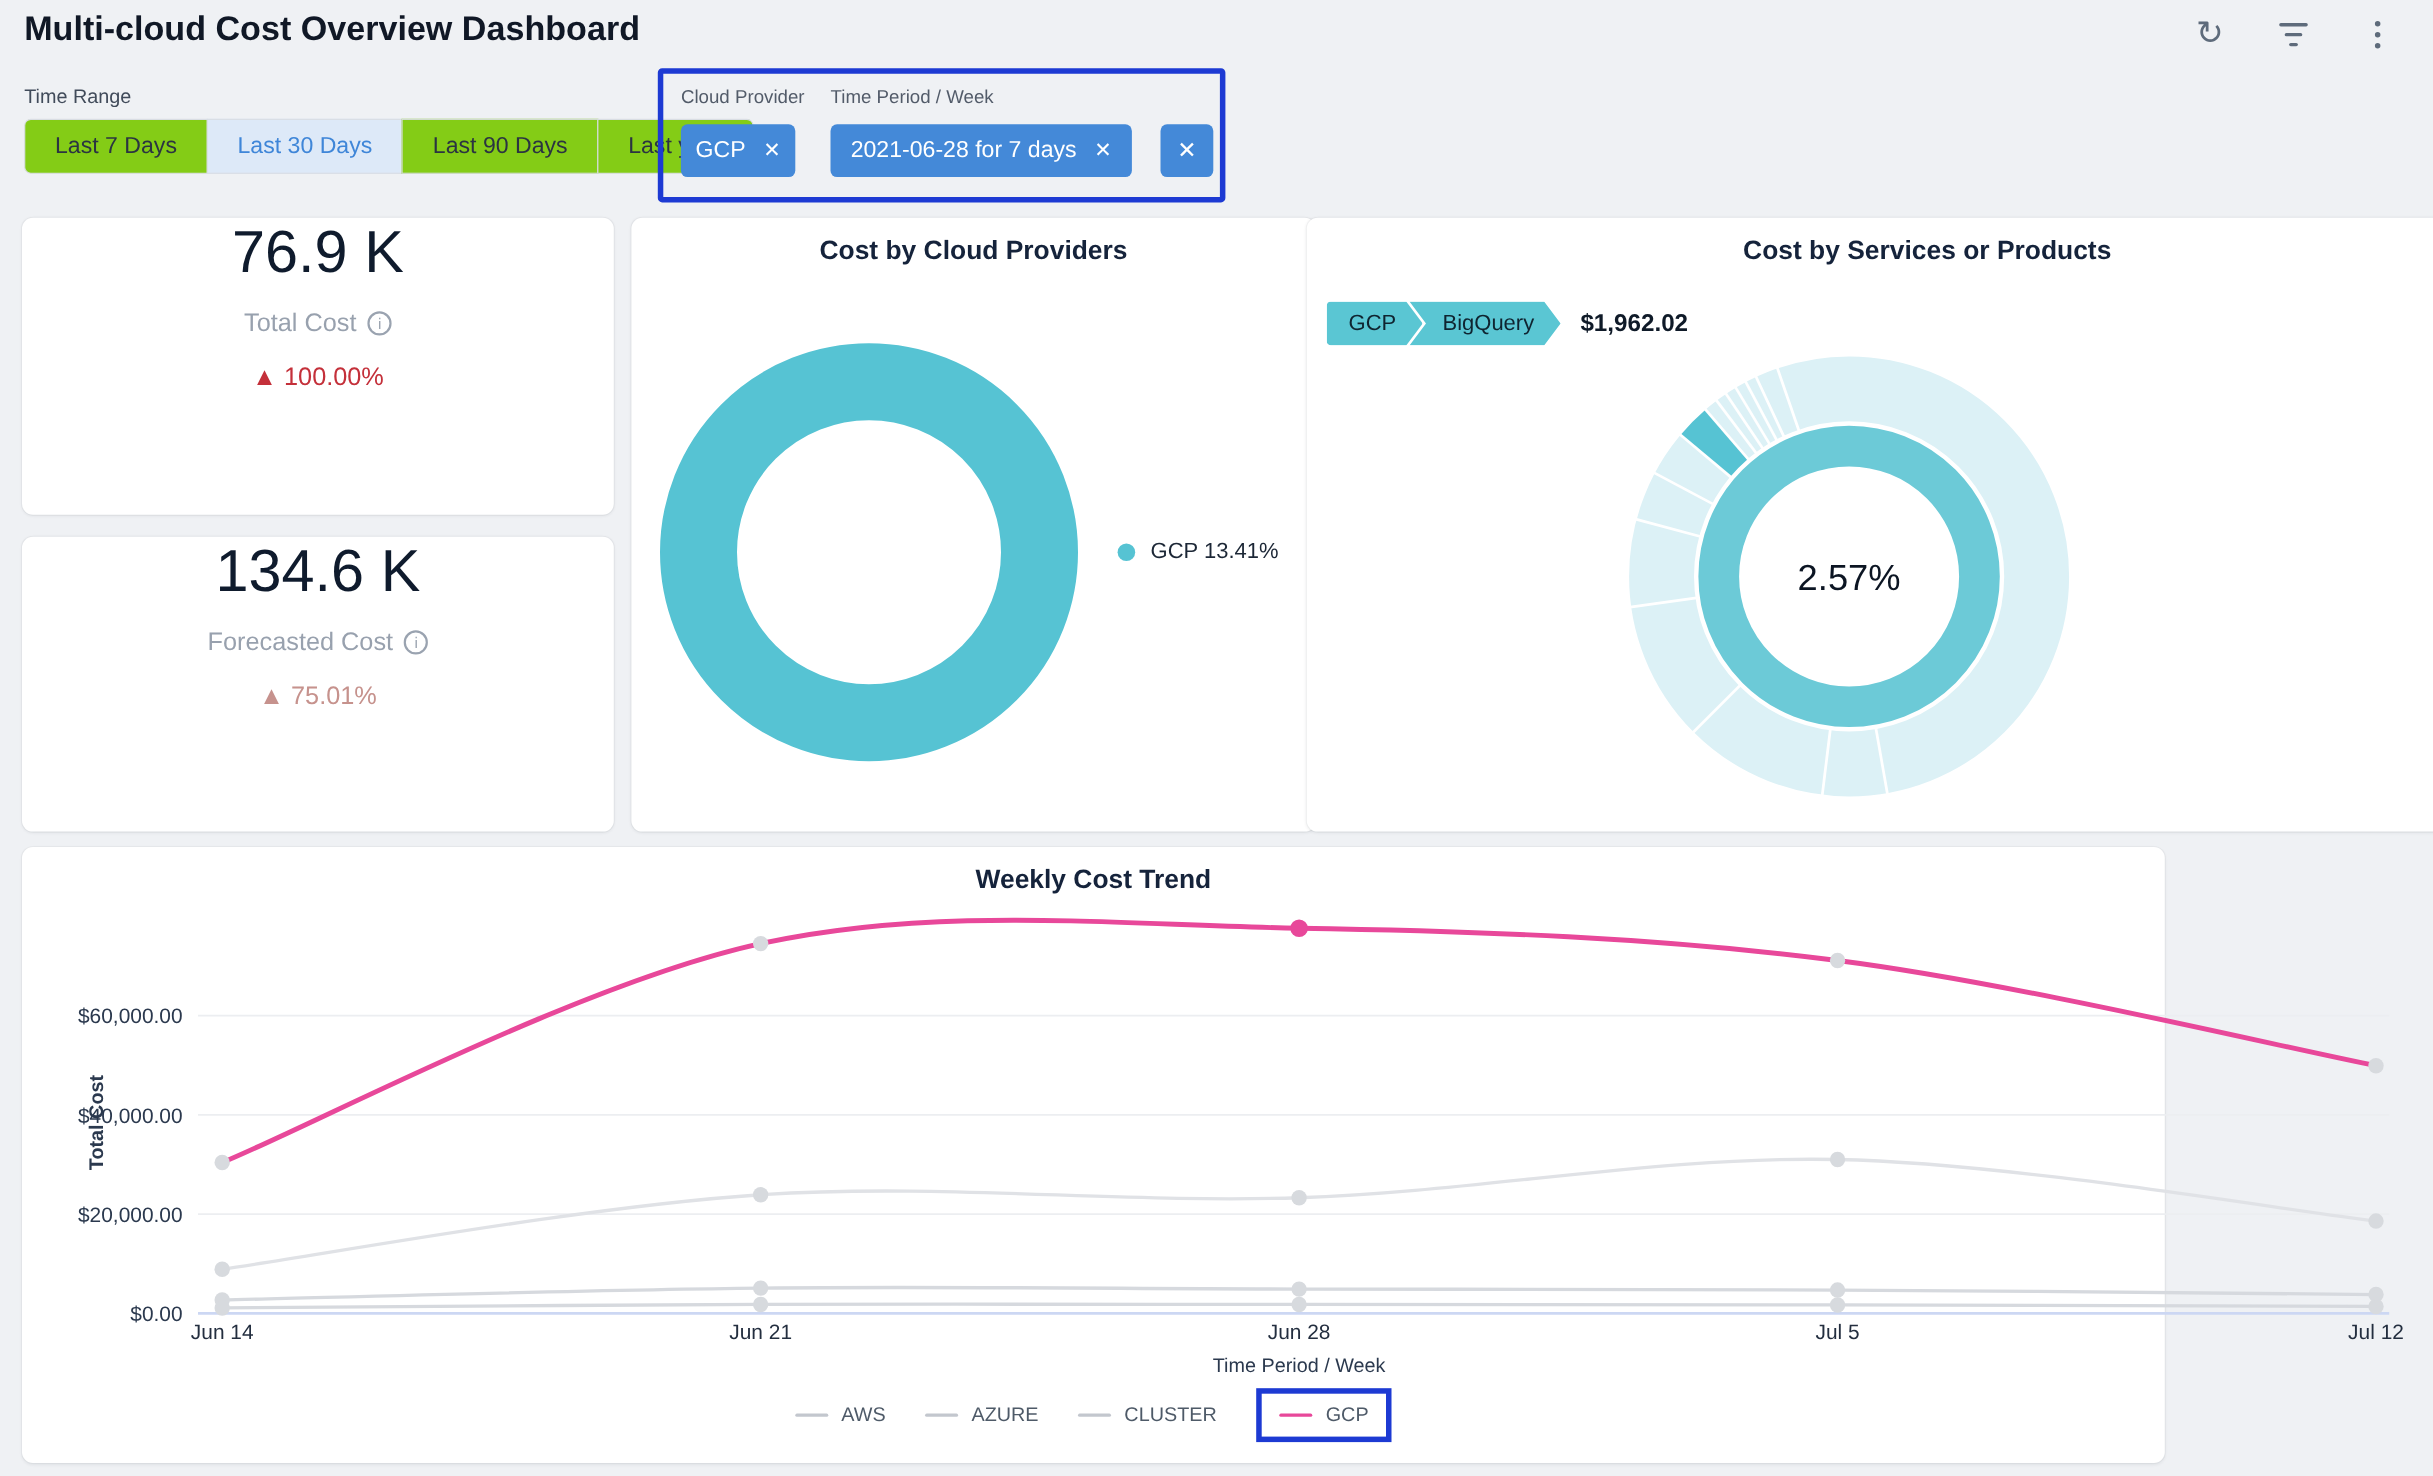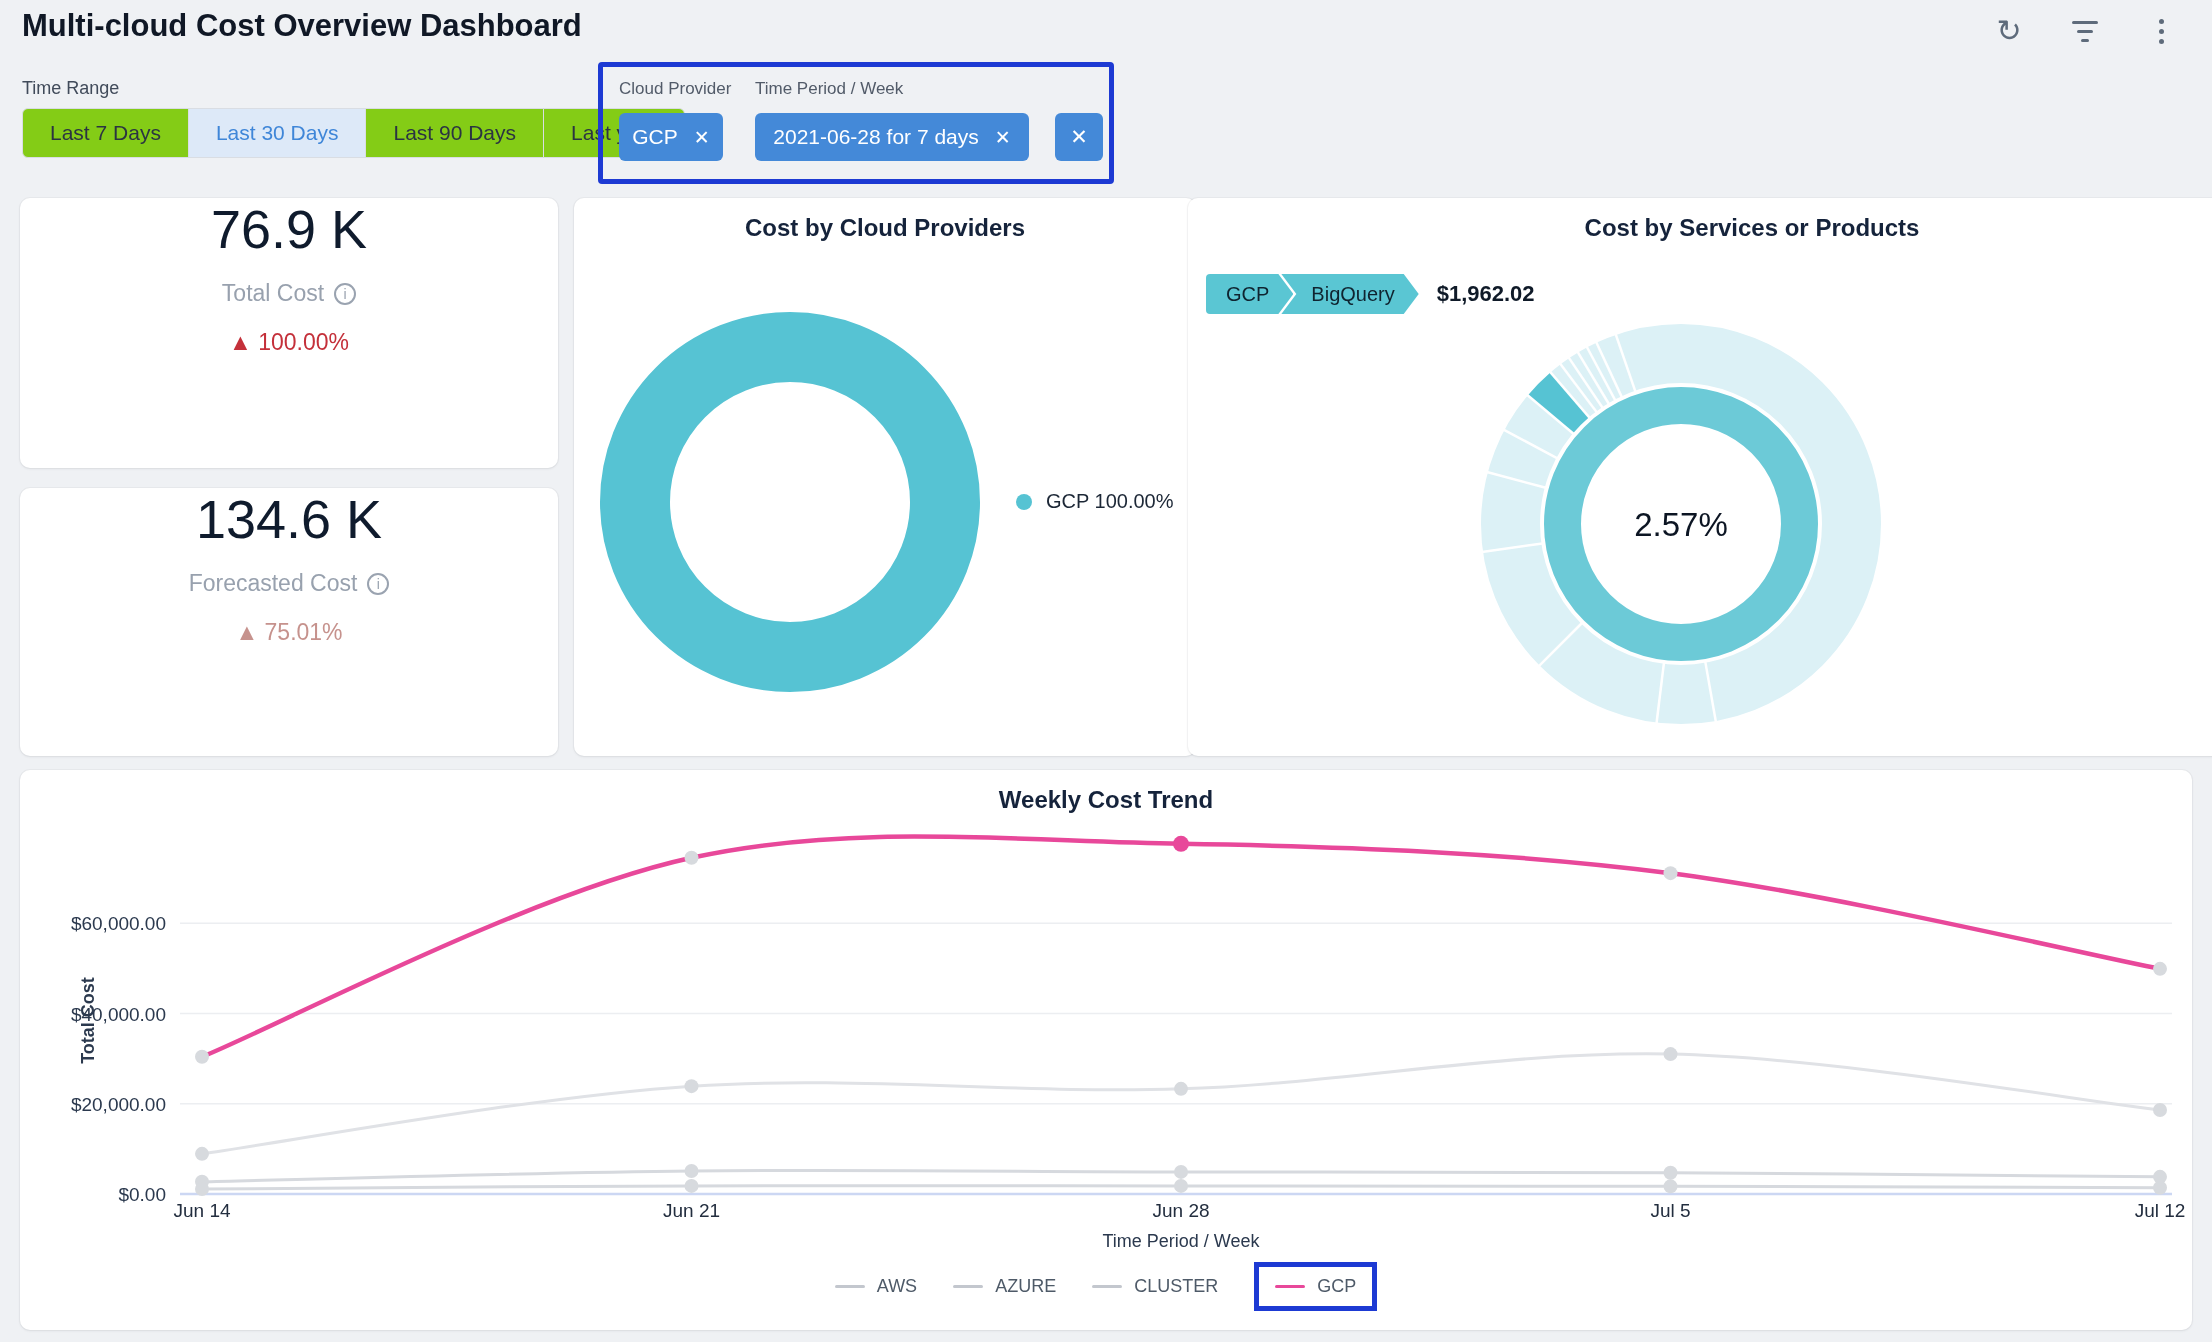--- a/index.html
+++ b/index.html
@@ -177,21 +177,21 @@
   <div class="kpi-delta kpi-delta--rose">▲ 75.01%</div>
 </div>
 
 <div class="card" style="left:574px; top:198px; width:622px; height:558px;">
   <div class="card-title">Cost by Cloud Providers</div>
   <svg id="providers-svg" width="622" height="558">
     <circle cx="216" cy="304" r="155" fill="none" stroke-width="70" stroke="#56c3d3"></circle>
   </svg>
   <div class="donut-legend">
     <span class="teal-dot"></span>
-    <span>GCP 100.00%</span>
+    <span>GCP 13.41%</span>
   </div>
 </div>
 
 <div class="card" style="left:1188px; top:198px; width:1128px; height:558px;">
   <div class="card-title">Cost by Services or Products</div>
   <div class="card-kebab">
       <i></i>
       <i></i>
       <i></i>
     </div>
@@ -215,21 +215,21 @@
       <line x1="414.7129935140954" y1="209.93473984229422" x2="380.6022264023798" y2="159.36344791643668" stroke="#ffffff" stroke-width="2.5"></line>
       <line x1="420.8946695125924" y1="205.9965779017043" x2="389.47734694307906" y2="153.70937255887546" stroke="#ffffff" stroke-width="2.5"></line>
       <line x1="427.2739812099753" y1="202.38733699975023" x2="398.63621588003593" y2="148.52753383535568" stroke="#ffffff" stroke-width="2.5"></line>
       <line x1="433.833443356302" y1="199.11690981486905" x2="408.0537293901193" y2="143.83213480563342" stroke="#ffffff" stroke-width="2.5"></line>
       <line x1="447.42045837599807" y1="193.62739941609564" x2="427.5608009541115" y2="135.95076630453732" stroke="#ffffff" stroke-width="2.5"></line>
       <circle cx="493" cy="326" r="118.5" fill="none" stroke="#6ccad7" stroke-width="37"></circle>
       <text x="493" y="338" text-anchor="middle" font-size="33" fill="#0c1523">2.57%</text>
     </svg>
 </div>
 
-<div class="card" style="left:20px; top:770px; width:2172px; height:560px;">
+<div class="card" style="left:20px; top:770px; width:1948px; height:560px;">
   <div class="card-title">Weekly Cost Trend</div>
   <div class="ylabel-rot">Total Cost</div>
   <svg id="trend-svg" width="2172" height="560">
       <line x1="160" y1="424" x2="2152" y2="424" stroke="#ccd7f3" stroke-width="2.5"></line>
       <text x="146" y="431" text-anchor="end" font-size="19" fill="#2b394e">$0.00</text>
       <line x1="160" y1="333.75" x2="2152" y2="333.75" stroke="#eceef1" stroke-width="1.5"></line>
       <text x="146" y="340.75" text-anchor="end" font-size="19" fill="#2b394e">$20,000.00</text>
       <line x1="160" y1="243.5" x2="2152" y2="243.5" stroke="#eceef1" stroke-width="1.5"></line>
       <text x="146" y="250.5" text-anchor="end" font-size="19" fill="#2b394e">$40,000.00</text>
       <line x1="160" y1="153.25" x2="2152" y2="153.25" stroke="#eceef1" stroke-width="1.5"></line>

